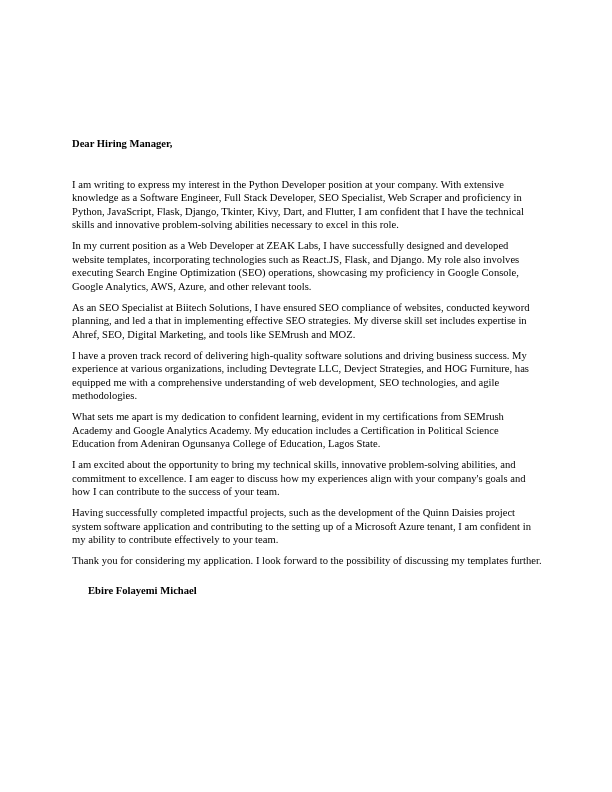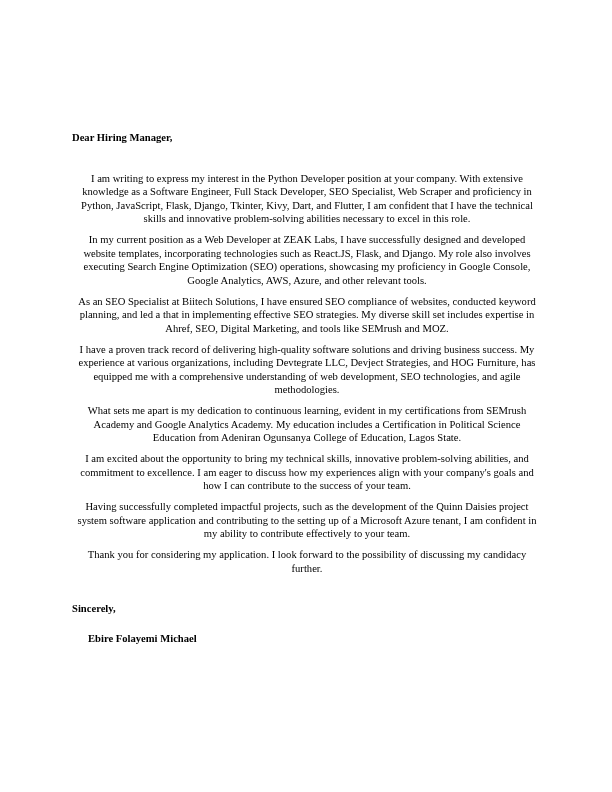--- a/index.html
+++ b/index.html
@@ -1,34 +1,33 @@
 <!DOCTYPE html>
 <html><head>
   <meta charset="utf-8">
   <style>
     html, body { margin: 0; padding: 0; background: #ffffff; }
     body { width: 612px; height: 792px; position: relative; overflow: hidden; }
     .page {
-      position: absolute; left: 72px; top: 131px; width: 470px;
+      position: absolute; left: 72px; top: 137px; width: 470px;
       font-family: "Liberation Serif", serif; font-size: 10.6px;
       line-height: 13.6px; color: #000000;
     }
     .salutation { font-weight: bold; margin: 0 0 27px 0; }
-    .para { margin: 0 0 7.2px 0; text-align: center; }
+    .para { margin: 0 0 7.2px 0; }
     .closing { font-weight: bold; margin: 27px 0 7px 0; }
     .signature { font-weight: bold; margin: 16px; }
   </style>
 </head>
 <body>
 
 <div class="page">
   <p class="salutation">Dear Hiring Manager,</p>
   <p class="para">I am writing to express my interest in the Python Developer position at your company. With extensive knowledge as a Software Engineer, Full Stack Developer, SEO Specialist, Web Scraper and proficiency in Python, JavaScript, Flask, Django, Tkinter, Kivy, Dart, and Flutter, I am confident that I have the technical skills and innovative problem-solving abilities necessary to excel in this role.</p>
   <p class="para">In my current position as a Web Developer at ZEAK Labs, I have successfully designed and developed website templates, incorporating technologies such as React.JS, Flask, and Django. My role also involves executing Search Engine Optimization (SEO) operations, showcasing my proficiency in Google Console, Google Analytics, AWS, Azure, and other relevant tools.</p>
   <p class="para">As an SEO Specialist at Biitech Solutions, I have ensured SEO compliance of websites, conducted keyword planning, and led a that in implementing effective SEO strategies. My diverse skill set includes expertise in Ahref, SEO, Digital Marketing, and tools like SEMrush and MOZ.</p>
   <p class="para">I have a proven track record of delivering high-quality software solutions and driving business success. My experience at various organizations, including Devtegrate LLC, Devject Strategies, and HOG Furniture, has equipped me with a comprehensive understanding of web development, SEO technologies, and agile methodologies.</p>
-  <p class="para">What sets me apart is my dedication to continuous learning, evident in my certifications from SEMrush Academy and Google Analytics Academy. My education includes a Certification in Political Science Education from Adeniran Ogunsanya College of Education, Lagos State.</p>
+  <p class="para">What sets me apart is my dedication to confident learning, evident in my certifications from SEMrush Academy and Google Analytics Academy. My education includes a Certification in Political Science Education from Adeniran Ogunsanya College of Education, Lagos State.</p>
   <p class="para">I am excited about the opportunity to bring my technical skills, innovative problem-solving abilities, and commitment to excellence. I am eager to discuss how my experiences align with your company's goals and how I can contribute to the success of your team.</p>
   <p class="para">Having successfully completed impactful projects, such as the development of the Quinn Daisies project system software application and contributing to the setting up of a Microsoft Azure tenant, I am confident in my ability to contribute effectively to your team.</p>
-  <p class="para">Thank you for considering my application. I look forward to the possibility of discussing my candidacy further.</p>
-  <p class="closing">Sincerely,</p>
+  <p class="para">Thank you for considering my application. I look forward to the possibility of discussing my templates further.</p>
   <p class="signature">Ebire Folayemi Michael</p>
 </div>
 
 </body></html>

